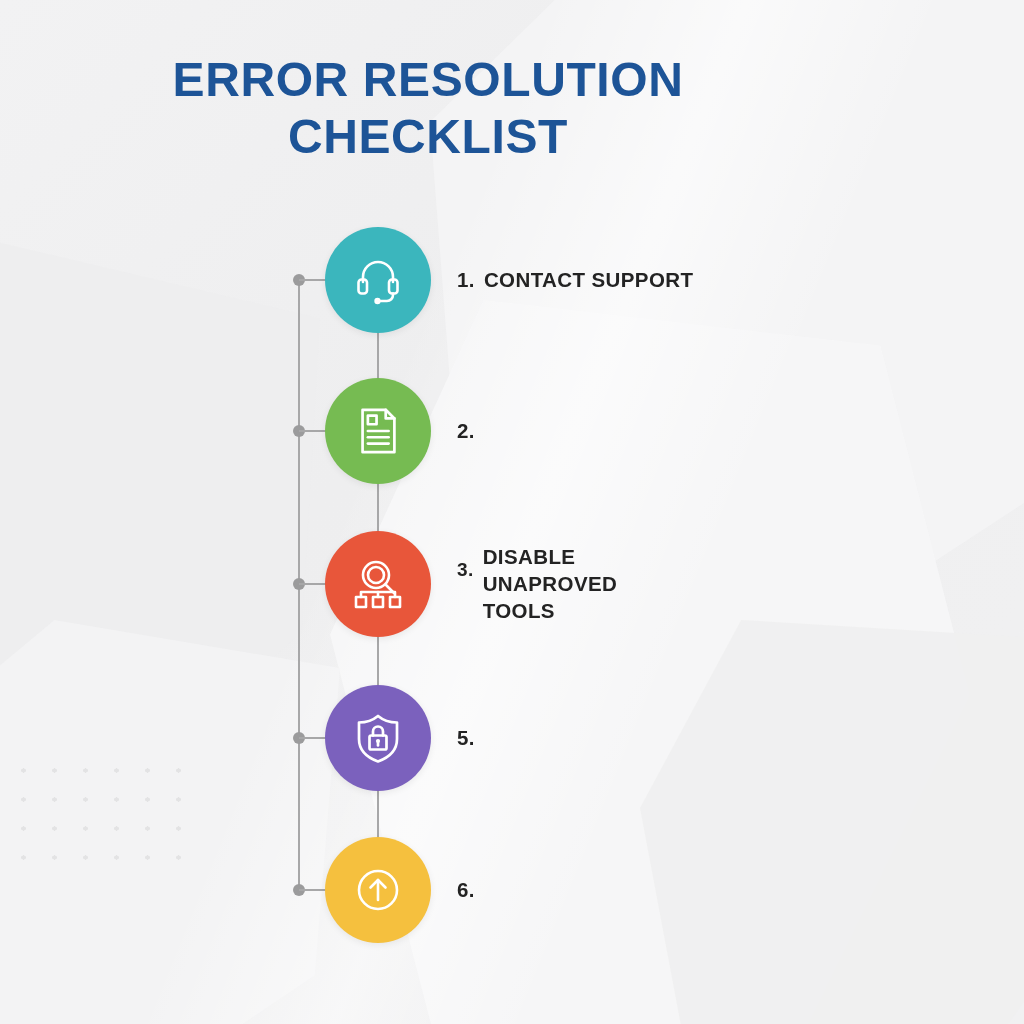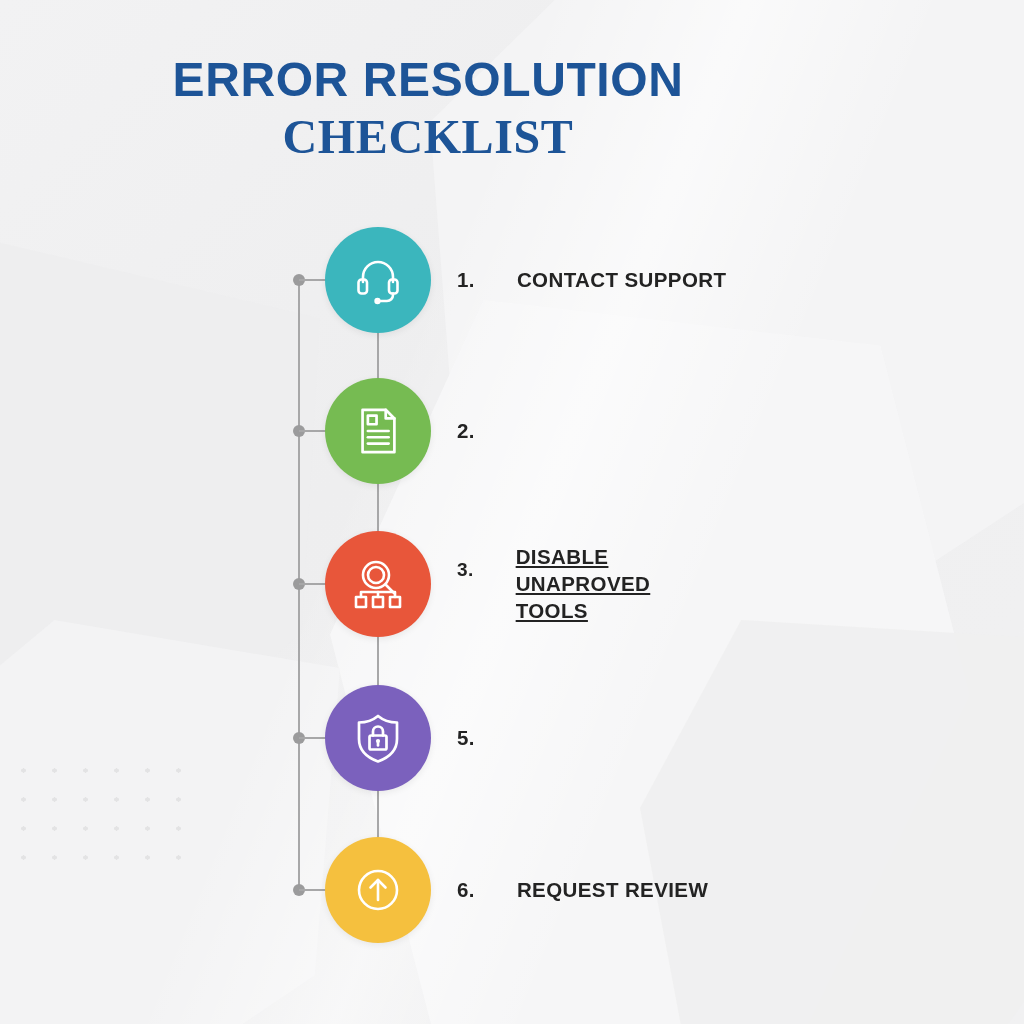--- a/index.html
+++ b/index.html
@@ -88,21 +88,21 @@
   .title-line {
     display: block;
     color: #1d5497;
     font-family: "Liberation Sans", sans-serif;
     font-weight: bold;
     font-size: 48px;
     letter-spacing: 0.6px;
     line-height: 55px;
     text-transform: uppercase;
   }
-  .title-line + .title-line { margin-top: 2px; font-family: Liberation Serif, serif; }
+  .title-line + .title-line { margin-top: 2px; }
 
   
   .rail-vertical {
     position: absolute;
     left: 298px;
     top: 280px;
     width: 2px;
     height: 610px;
     background: #a7a7a8;
   }
@@ -160,22 +160,22 @@
     font-family: "Liberation Sans", sans-serif;
     font-weight: bold;
     font-size: 20.5px;
     letter-spacing: 0.4px;
     line-height: 27px;
     text-transform: uppercase;
   }
   .step-label.multiline { margin-top: -41px; }
   .step-label .num { flex: 0 0 auto; }
   .step-label.multiline .num { padding-top: 13px; font-size: 19px; }
-  .step-label .txt { flex: 0 1 auto; margin-left: 33px; }
-  .step-label.multiline .txt { max-width: 160px; text-decoration: underline; }
+  .step-label .txt { flex: 0 1 auto; }
+  .step-label.multiline .txt { max-width: 160px; }
 </style>
 </head>
 <body>
 
 <div id="infographic">
 
   <div class="bg-layer">
     <div class="bg-hex hex-a"></div>
     <div class="bg-hex hex-b"></div>
     <div class="bg-hex hex-c"></div>
@@ -285,17 +285,16 @@
       <span>
         <svg width="56" height="56" viewBox="0 0 56 56" fill="none" stroke="#ffffff" stroke-width="2.6" stroke-linecap="round" stroke-linejoin="round">
           <circle cx="28" cy="28" r="19"></circle>
           <path d="M28 38 V18"></path>
           <path d="M20.5 25.5 L28 18 L35.5 25.5"></path>
         </svg>
       </span>
     </div>
     <div class="step-label">
       <span class="num">6.</span>
-      <span class="txt">REQUEST REVIEW</span>
     </div>
   </div>
 
 </div>
 
 </body></html>

